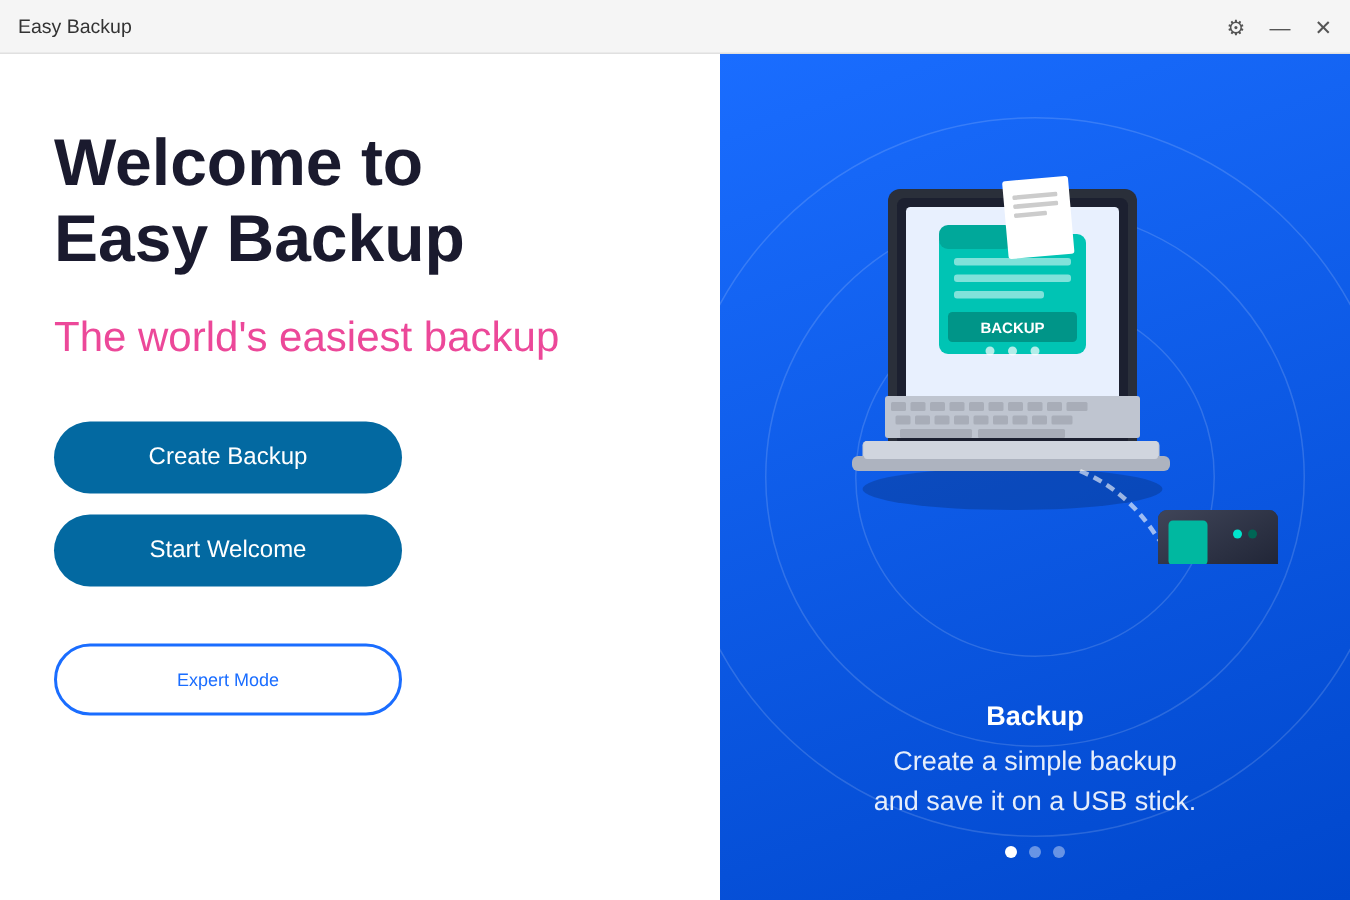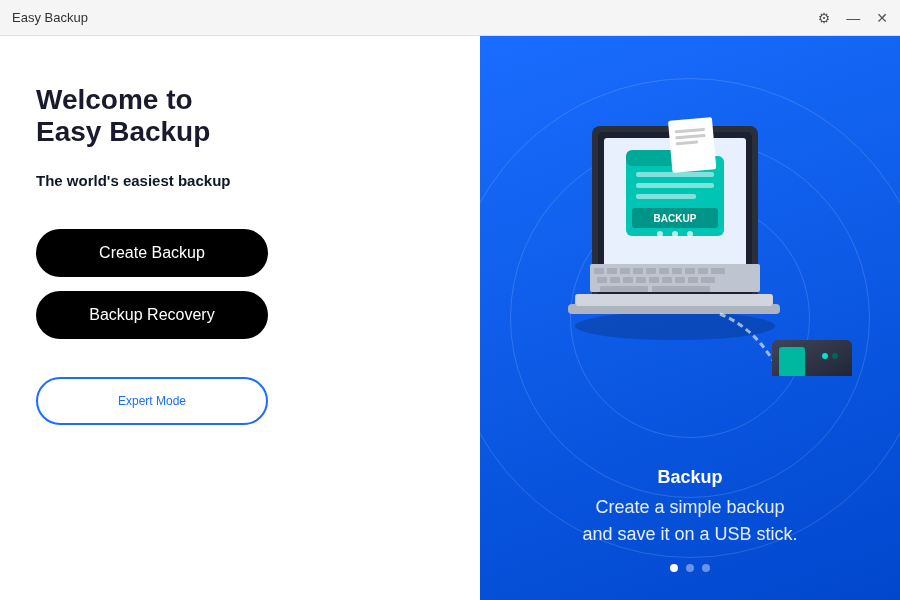--- a/index.html
+++ b/index.html
@@ -52,38 +52,38 @@
     .left-panel {
       width: 480px;
       flex-shrink: 0;
       padding: 48px 36px 36px 36px;
       display: flex;
       flex-direction: column;
       background: #fff;
     }
 
     .welcome-heading {
-      font-size: 28px;
+      font-size: 44px;
       font-weight: 800;
       color: #1a1a2e;
       line-height: 1.15;
       margin-bottom: 24px;
     }
 
     .subtitle {
-      font-size: 15px;
-      color: #0f172a;
-      font-weight: 700;
+      font-size: 28px;
+      color: #ec4899;
+      font-weight: 400;
       margin-bottom: 40px;
     }
 
     .btn-primary {
       width: 232px;
       height: 48px;
-      background: #000000;
+      background: #0369a1;
       color: #fff;
       border: none;
       border-radius: 28px;
       font-size: 16px;
       font-weight: 500;
       cursor: pointer;
       margin-bottom: 14px;
       display: flex;
       align-items: center;
       justify-content: center;
@@ -195,21 +195,21 @@
 <div class="main">
 
   <div class="left-panel">
     <h1 class="welcome-heading">
       <span>Welcome to</span><br>
       <span>Easy Backup</span>
     </h1>
     <p class="subtitle">The world's easiest backup</p>
 
     <button class="btn-primary">Create Backup</button>
-    <button class="btn-primary">Backup Recovery</button>
+    <button class="btn-primary">Start Welcome</button>
     <button class="btn-secondary">Expert Mode</button>
   </div>
 
   <div class="right-panel">
 
     <div class="circle circle-1"></div>
     <div class="circle circle-2"></div>
     <div class="circle circle-3"></div>
 
     <div class="illustration">

